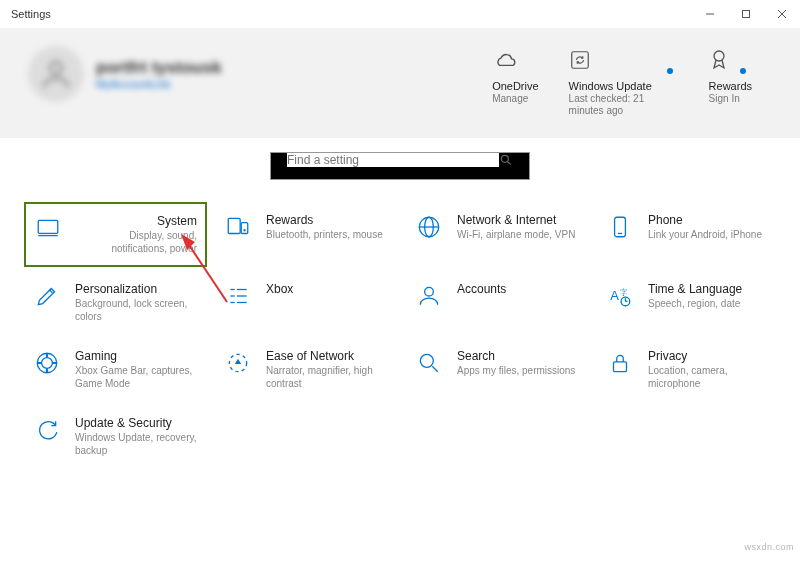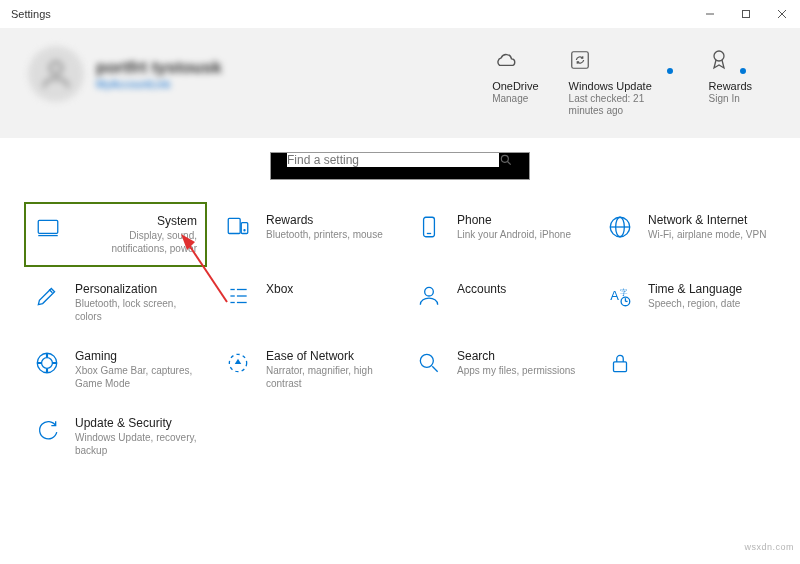--- a/index.html
+++ b/index.html
@@ -141,52 +141,52 @@
         </svg>
       </div>
       <div class="cat-text">
         <div class="cat-title">Rewards</div>
         <div class="cat-desc">Bluetooth, printers, mouse</div>
       </div>
     </div>
     <div class="cat">
       <div class="cat-icon">
         <svg viewBox="0 0 24 24">
-          <rect x="7" y="3" width="10" height="18" rx="2"></rect>
-          <line x1="10" y1="18" x2="14" y2="18"></line>
-        </svg>
-      </div>
-      <div class="cat-text">
-        <div class="cat-title">Phone</div>
-        <div class="cat-desc">Link your Android, iPhone</div>
-      </div>
-    </div>
-    <div class="cat">
-      <div class="cat-icon">
-        <svg viewBox="0 0 24 24">
           <circle cx="12" cy="12" r="9"></circle>
           <ellipse cx="12" cy="12" rx="4" ry="9"></ellipse>
           <line x1="3" y1="12" x2="21" y2="12"></line>
         </svg>
       </div>
       <div class="cat-text">
         <div class="cat-title">Network &amp; Internet</div>
         <div class="cat-desc">Wi-Fi, airplane mode, VPN</div>
       </div>
     </div>
     <div class="cat">
       <div class="cat-icon">
         <svg viewBox="0 0 24 24">
+          <rect x="7" y="3" width="10" height="18" rx="2"></rect>
+          <line x1="10" y1="18" x2="14" y2="18"></line>
+        </svg>
+      </div>
+      <div class="cat-text">
+        <div class="cat-title">Phone</div>
+        <div class="cat-desc">Link your Android, iPhone</div>
+      </div>
+    </div>
+    <div class="cat">
+      <div class="cat-icon">
+        <svg viewBox="0 0 24 24">
           <path d="M4 20l4-1 11-11-3-3L5 16z"></path>
           <path d="M14 6l3 3"></path>
         </svg>
       </div>
       <div class="cat-text">
         <div class="cat-title">Personalization</div>
-        <div class="cat-desc">Bluetooth, lock screen, colors</div>
+        <div class="cat-desc">Background, lock screen, colors</div>
       </div>
     </div>
     <div class="cat">
       <div class="cat-icon">
         <svg viewBox="0 0 24 24">
           <line x1="5" y1="6" x2="9" y2="6"></line>
           <line x1="11" y1="6" x2="20" y2="6"></line>
           <line x1="5" y1="12" x2="9" y2="12"></line>
           <line x1="11" y1="12" x2="20" y2="12"></line>
           <line x1="5" y1="18" x2="9" y2="18"></line>
@@ -260,20 +260,24 @@
         <div class="cat-desc">Apps my files, permissions</div>
       </div>
     </div>
     <div class="cat">
       <div class="cat-icon">
         <svg viewBox="0 0 24 24">
           <rect x="6" y="11" width="12" height="9" rx="1"></rect>
           <path d="M9 11V8a3 3 0 0 1 6 0v3"></path>
         </svg>
       </div>
+      <div class="cat-text">
+        <div class="cat-title">Privacy</div>
+        <div class="cat-desc">Location, camera, microphone</div>
+      </div>
     </div>
     <div class="cat">
       <div class="cat-icon">
         <svg viewBox="0 0 24 24">
           <path d="M20 8a8 8 0 1 0 1 6"></path>
           <path d="M20 4v4h-4"></path>
         </svg>
       </div>
       <div class="cat-text">
         <div class="cat-title">Update &amp; Security</div>

